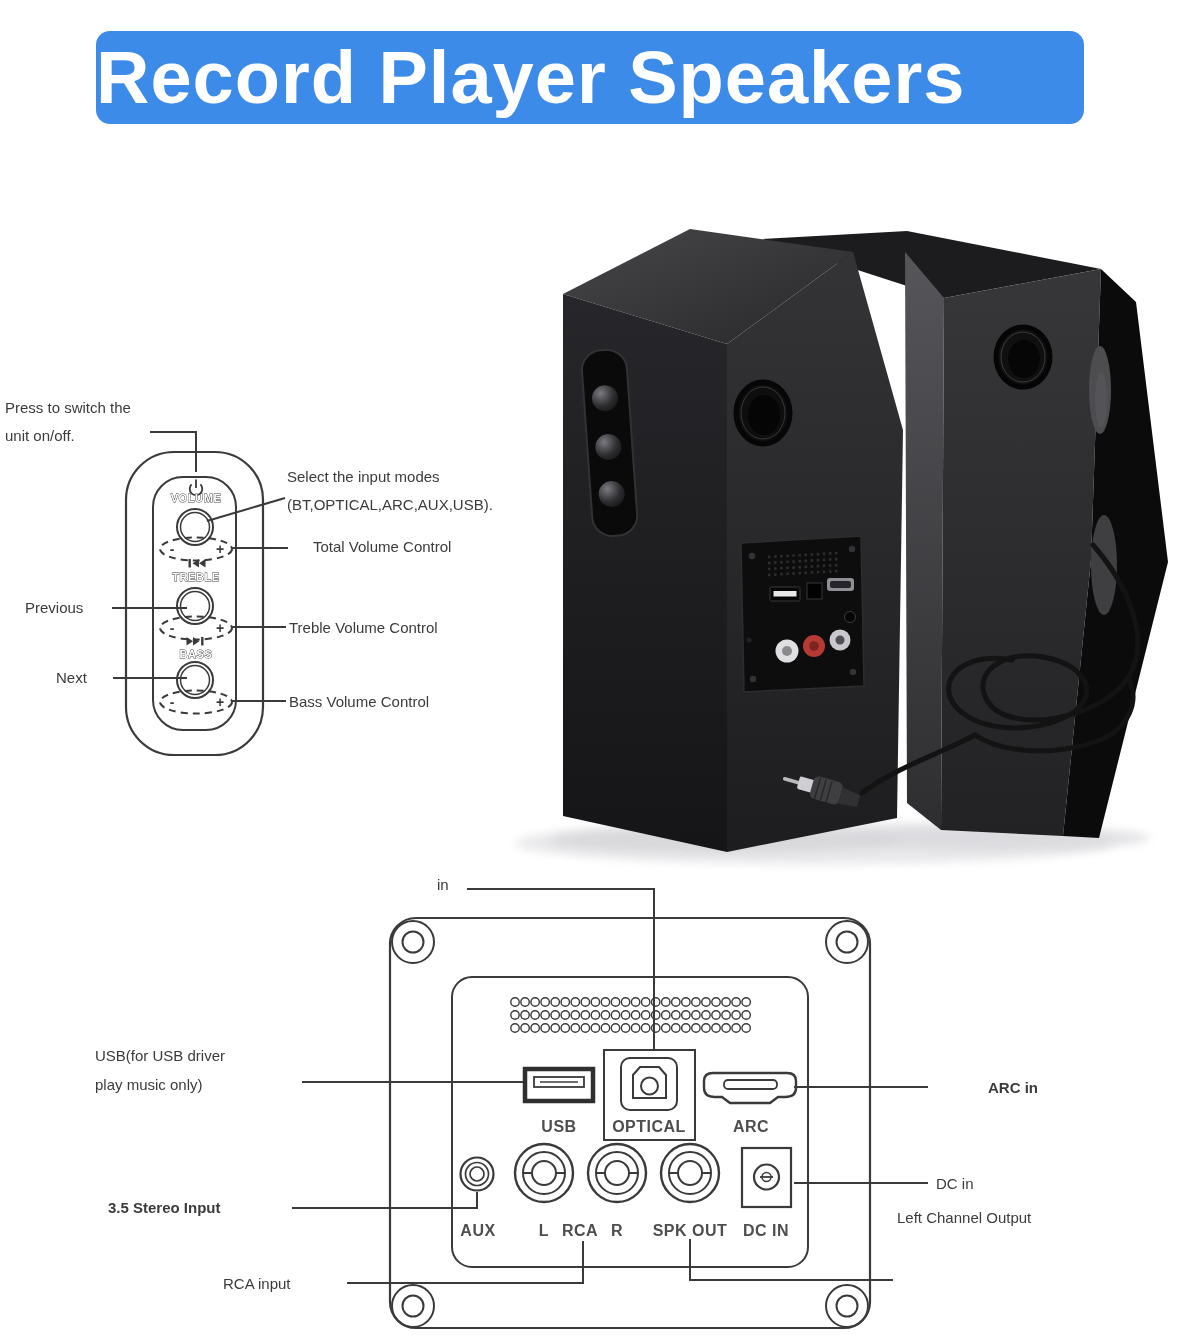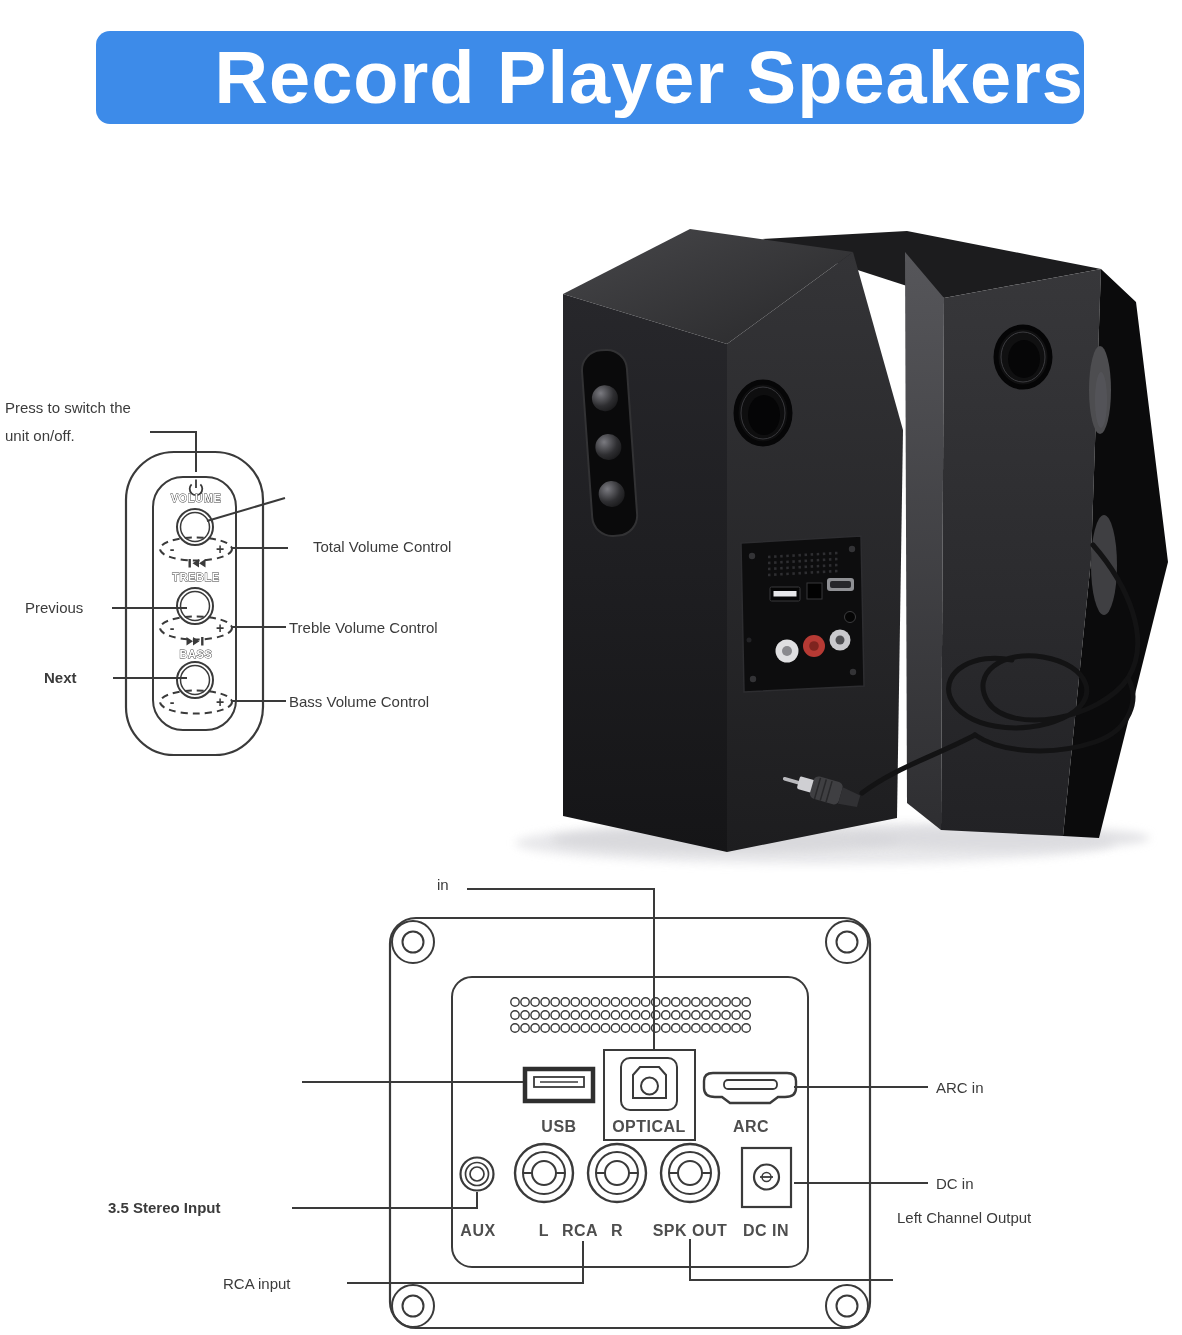--- a/index.html
+++ b/index.html
@@ -1,19 +1,19 @@
 <!DOCTYPE html>
 <html><head>
 <meta charset="utf-8">
 <style>
   html,body{margin:0;padding:0;background:#ffffff;}
   .page{position:relative;width:1182px;height:1335px;background:#ffffff;overflow:hidden;
         font-family:"Liberation Sans",sans-serif;}
   .banner{position:absolute;left:96px;top:31px;width:988px;height:93px;background:#3d8be9;
-          border-radius:14px;display:flex;align-items:center;justify-content:flex-end;}
+          border-radius:14px;display:flex;align-items:center;justify-content:flex-start;}
   .banner span{color:#ffffff;font-weight:bold;font-size:74px;letter-spacing:1px;white-space:nowrap;}
   .ovl{position:absolute;left:0;top:0;width:1182px;height:1335px;}
   .lbl{position:absolute;font-size:15px;line-height:28px;color:#3b3b3b;white-space:nowrap;}
   .lbl div{white-space:nowrap;}
   
   .ln{fill:none;stroke:#3a3a3a;stroke-width:2px;}
   .ln4{fill:none;stroke:#2f2f2f;stroke-width:4.5px;}
   .dashE{fill:none;stroke:#3a3a3a;stroke-width:2px;stroke-dasharray:7 5;}
   text{font-family:"Liberation Sans",sans-serif;}
   .plab{font-size:16px;font-weight:bold;fill:#4e4e4e;text-anchor:middle;letter-spacing:.5px;}
@@ -345,28 +345,36 @@
       <path class="ln" d="M794,1183 H928"></path>
       <path class="ln" d="M690,1239 V1280 H893"></path>
     </g>
   </svg>
 
   <div class="lbl" style="left:5px;top:394px;">
     <div>Press to switch the</div>
     <div>unit on/off.</div>
   </div>
 
+  <div class="lbl" style="left:287px;top:463px;">
+    <div>Select the input modes</div>
+    <div>(BT,OPTICAL,ARC,AUX,USB).</div>
+  </div>
 
   <div class="lbl" style="left:297px;top:533px;margin-left:16px;">Total Volume Control</div>
   <div class="lbl" style="left:25px;top:594px;">Previous</div>
   <div class="lbl" style="left:289px;top:614px;">Treble Volume Control</div>
-  <div class="lbl" style="left:44px;top:664px;font-weight:bold;">Next</div>
+  <div class="lbl" style="left:56px;top:664px;">Next</div>
   <div class="lbl" style="left:289px;top:688px;">Bass Volume Control</div>
 
   <div class="lbl" style="left:437px;top:871px;">in</div>
 
+  <div class="lbl" style="left:95px;top:1041px;line-height:29px;">
+    <div>USB(for USB driver</div>
+    <div>play music only)</div>
+  </div>
 
   <div class="lbl" style="left:108px;top:1194px;font-weight:bold;">3.5 Stereo Input</div>
   <div class="lbl" style="left:223px;top:1270px;">RCA input</div>
-  <div class="lbl" style="left:936px;top:1074px;">ARC in</div>
+  <div class="lbl" style="left:988px;top:1074px;font-weight:bold;">ARC in</div>
   <div class="lbl" style="left:936px;top:1170px;">DC in</div>
   <div class="lbl" style="left:897px;top:1204px;">Left Channel Output</div>
 </div>
 
 </body></html>

